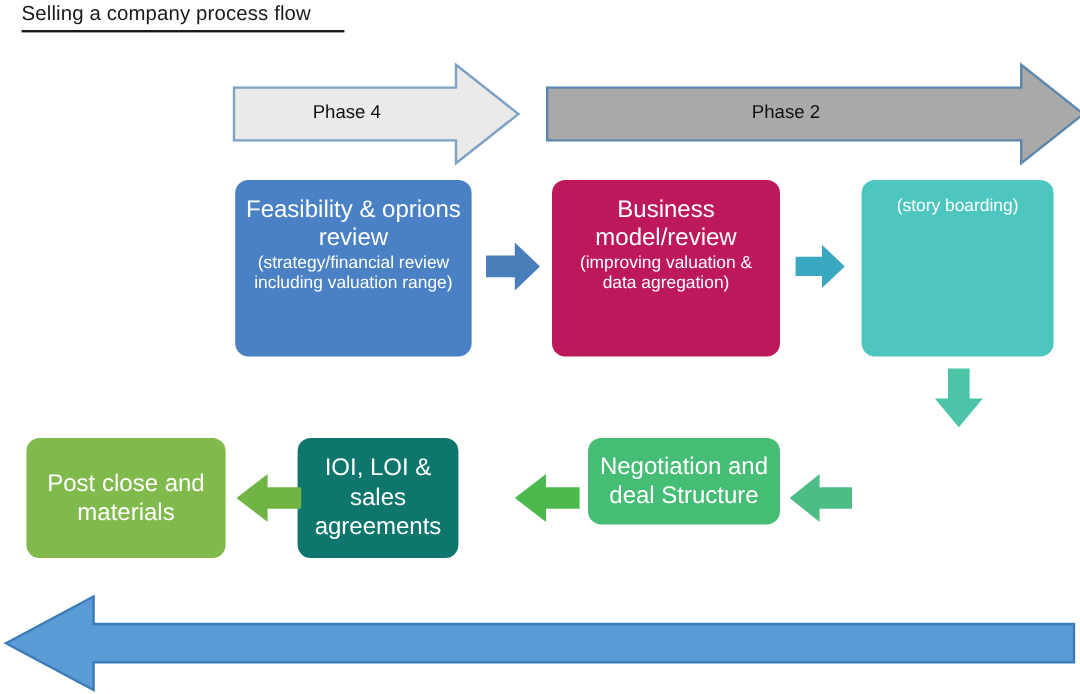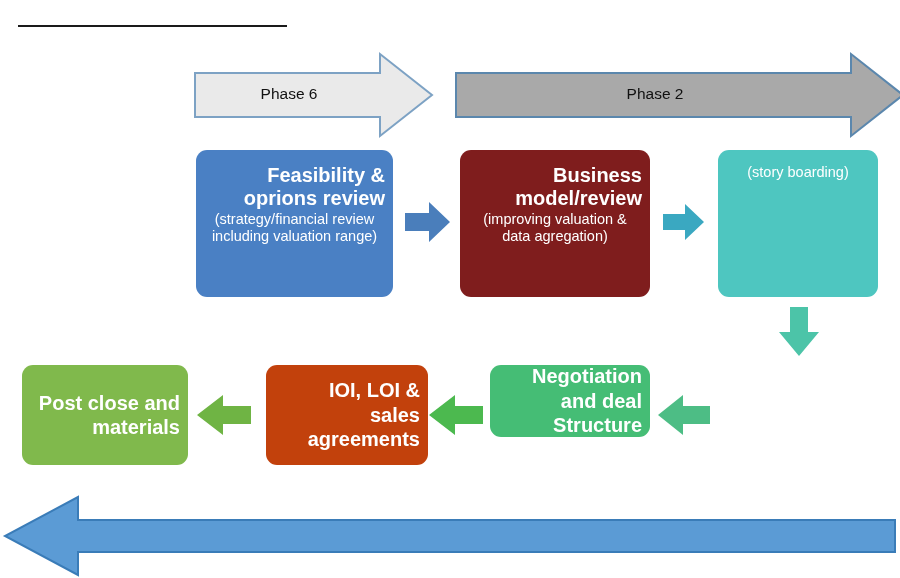--- a/index.html
+++ b/index.html
@@ -60,22 +60,21 @@
     color: #ffffff;
     display: flex;
     flex-direction: column;
     align-items: center;
     text-align: center;
     overflow: hidden;
   }
   .box .headline {
     font-size: 20px;
     line-height: 1.16;
-    font-weight: 700;
-    text-align: right;
+    font-weight: 400;
   }
   .box .sub {
     font-size: 14.5px;
     line-height: 1.18;
     font-weight: 400;
   }
   .box.top {
     padding: 14px 8px 12px 8px;
     justify-content: flex-start;
   }
@@ -103,52 +102,53 @@
   .conn {
     position: absolute;
     overflow: visible;
   }
 </style>
 </head>
 <body>
 
 <div id="canvas">
 
+  <div id="title">Selling a company process flow</div>
   <div id="title-underline"></div>
 
   <svg class="phase-svg" style="left:194px; top:53px;" width="240" height="84" viewBox="0 0 240 84">
     <polygon points="1,20 186,20 186,1 238,42 186,83 186,64 1,64" fill="#eaeaea" stroke="#7da2c4" stroke-width="2"></polygon>
   </svg>
-  <div class="phase-label" style="left:194px; top:85px; width:190px;">Phase 6</div>
+  <div class="phase-label" style="left:194px; top:85px; width:190px;">Phase 4</div>
 
   <svg class="phase-svg" style="left:455px; top:53px;" width="449" height="84" viewBox="0 0 449 84">
     <polygon points="1,20 396,20 396,1 448,42 396,83 396,64 1,64" fill="#a9a9a9" stroke="#5b87ad" stroke-width="2"></polygon>
   </svg>
   <div class="phase-label" style="left:455px; top:85px; width:400px;">Phase 2</div>
 
   <div class="box top" style="left:196px; top:150px; width:197px; height:147px; background:#4a80c4;">
     <div class="headline">Feasibility &amp; oprions review</div>
     <div class="sub">(strategy/financial review including valuation range)</div>
   </div>
 
-  <div class="box top" style="left:460px; top:150px; width:190px; height:147px; background:#7f1d1d;">
+  <div class="box top" style="left:460px; top:150px; width:190px; height:147px; background:#be185d;">
     <div class="headline">Business model/review</div>
     <div class="sub">(improving valuation &amp; data agregation)</div>
   </div>
 
   <div class="box top spread" style="left:718px; top:150px; width:160px; height:147px; background:#4ec6c0;">
     <div class="sub">(story boarding)</div>
   </div>
 
 
   <div class="box bottom" style="left:490px; top:365px; width:160px; height:72px; background:#45bd75;">
     <div class="headline">Negotiation and deal Structure</div>
   </div>
 
-  <div class="box bottom" style="left:266px; top:365px; width:162px; height:100px; background:#c2410c;">
+  <div class="box bottom" style="left:248px; top:365px; width:134px; height:100px; background:#0f766e;">
     <div class="headline">IOI, LOI &amp; sales agreements</div>
   </div>
 
   <div class="box bottom" style="left:22px; top:365px; width:166px; height:100px; background:#80b94c;">
     <div class="headline">Post close and materials</div>
   </div>
 
   <svg class="conn" style="left:405px; top:199px;" width="46" height="46" viewBox="0 0 46 46">
     <polygon points="0,14 24,14 24,3 45,23 24,43 24,32 0,32" fill="#4a7ebb"></polygon>
   </svg>

